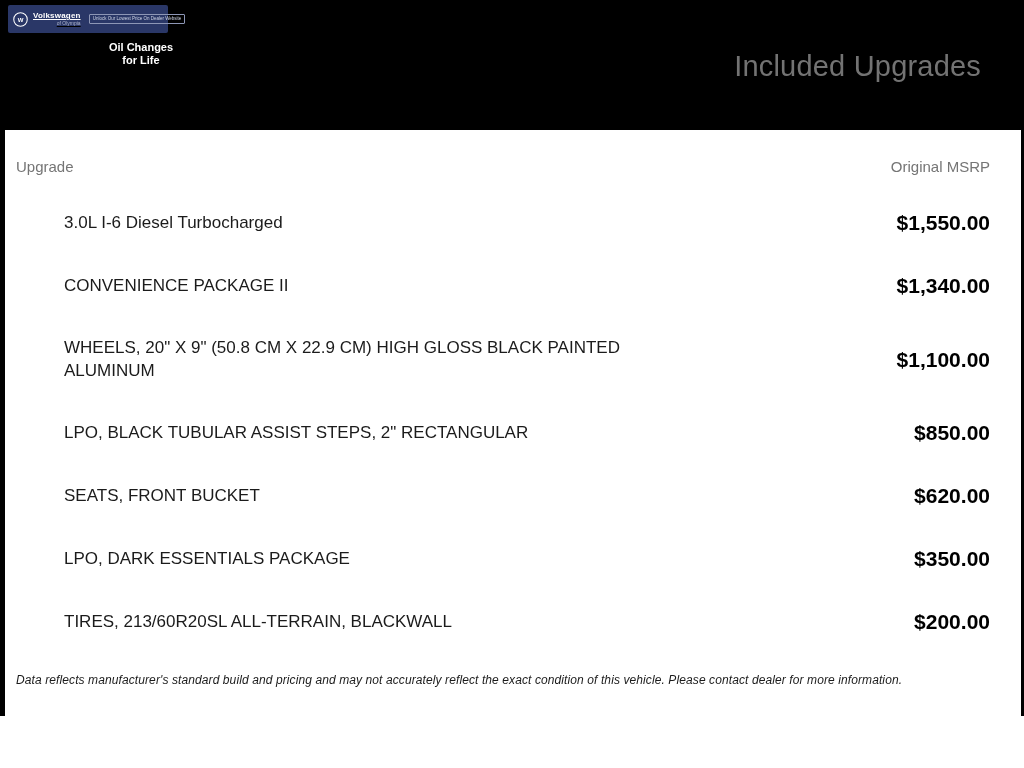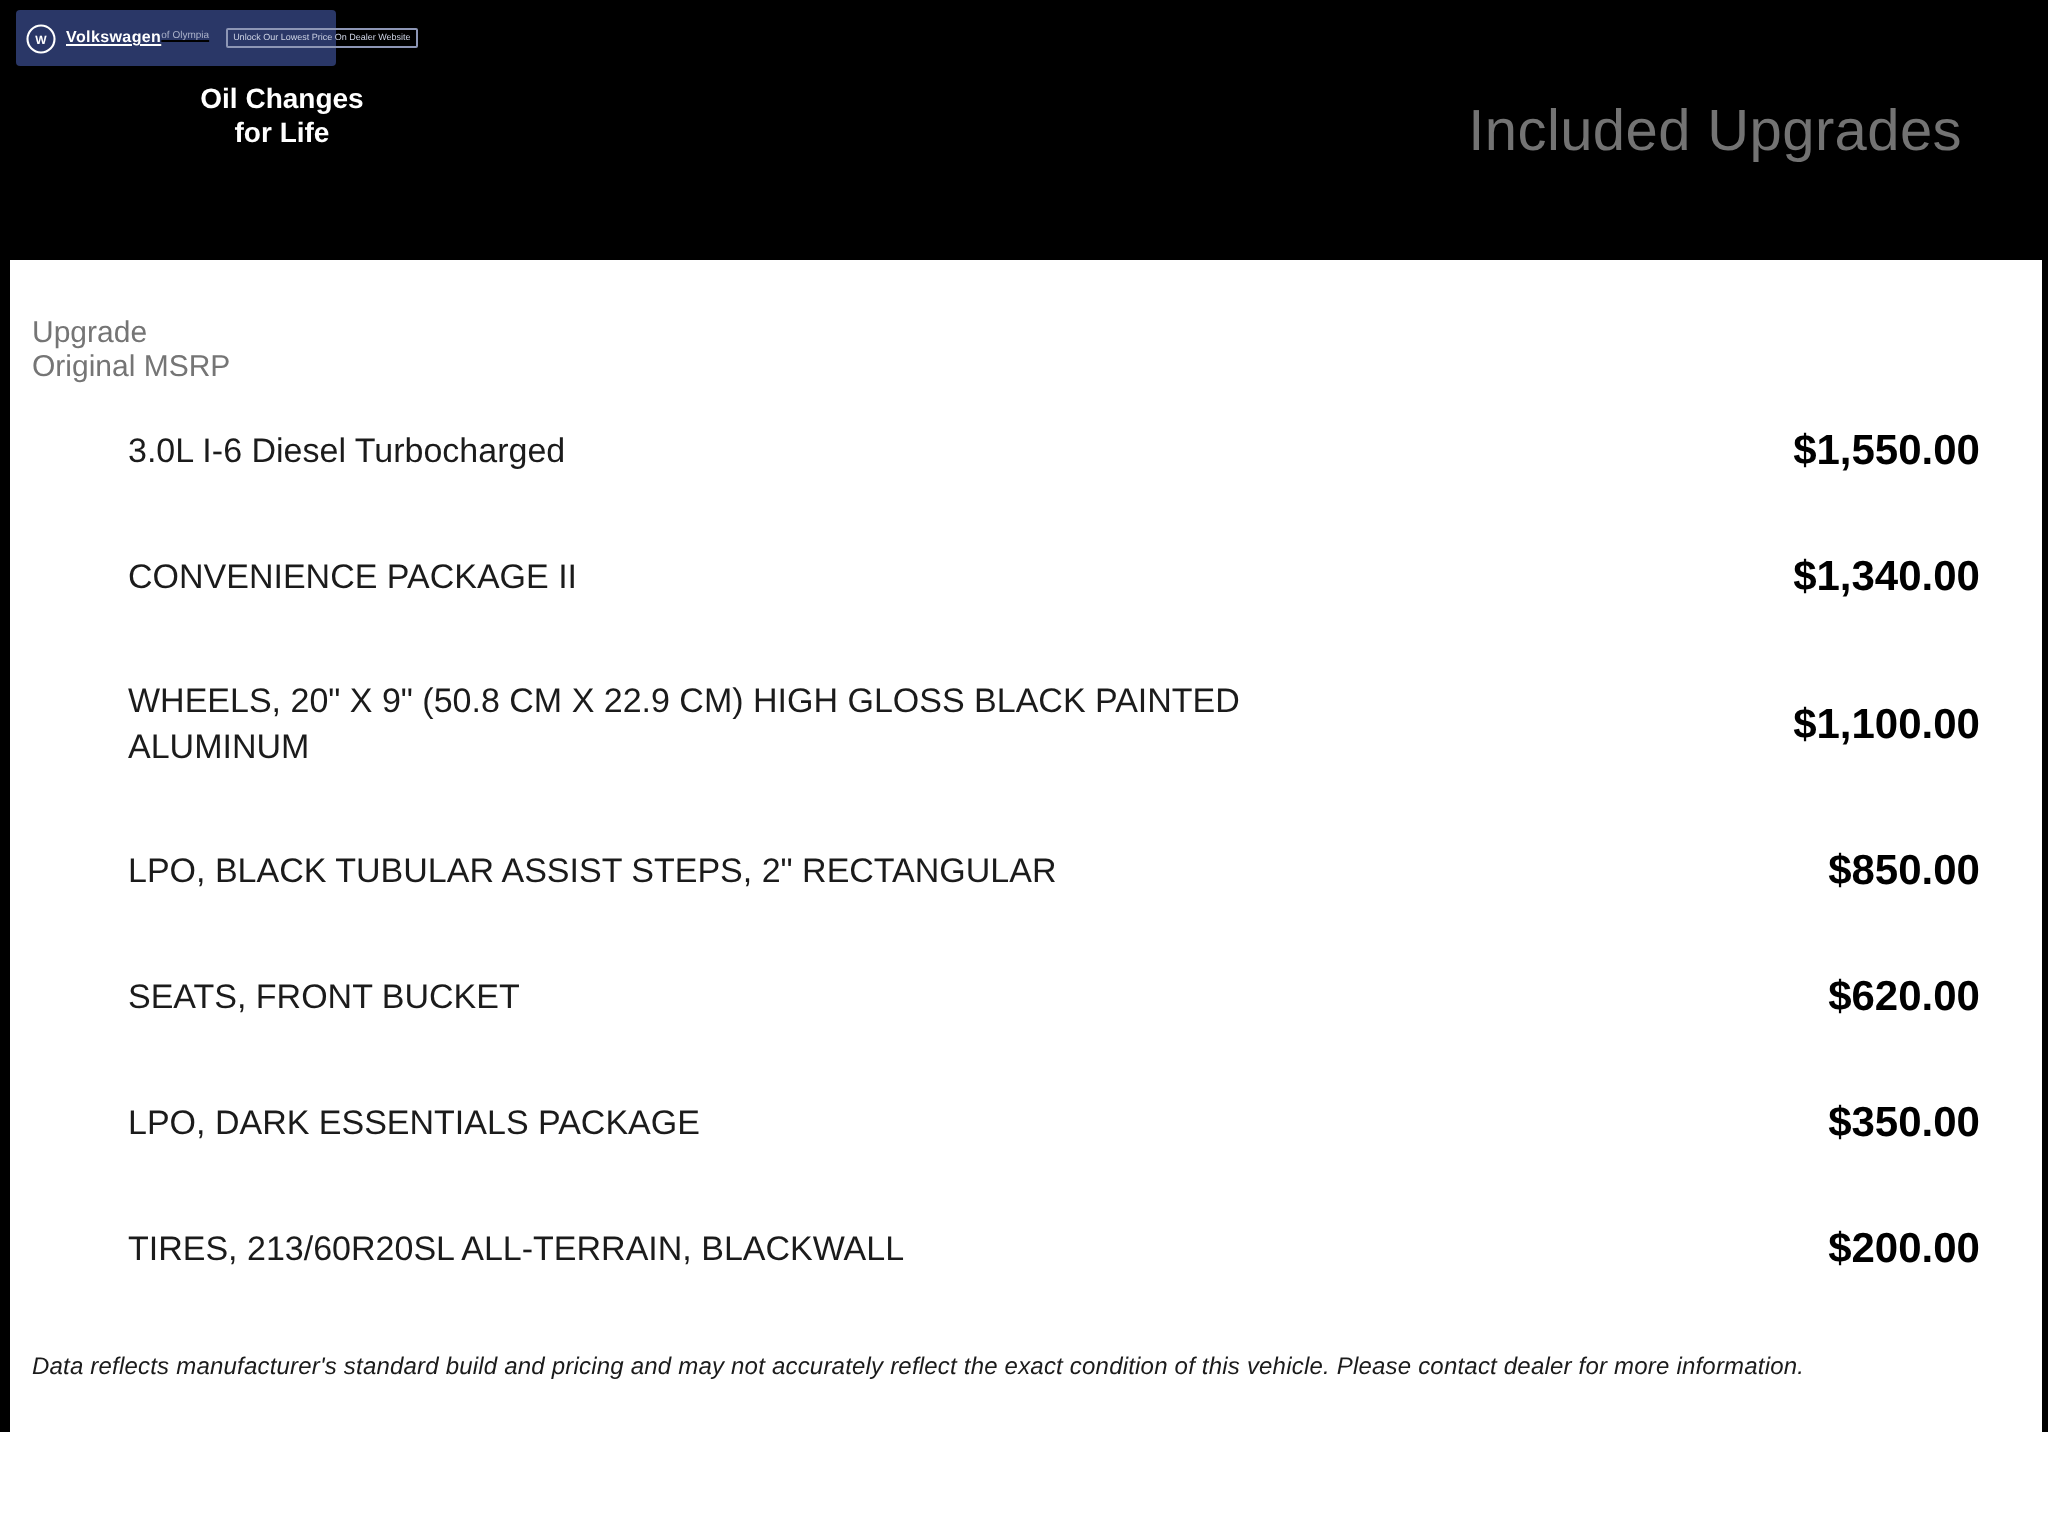--- a/index.html
+++ b/index.html
@@ -10,36 +10,36 @@
   
   .top-band { position:absolute; left:0; top:0; width:1024px; height:130px; background:#000000; }
   .edge-left  { position:absolute; left:0;  top:130px; width:5px;  height:586px; background:#000000; }
   .edge-right { position:absolute; right:0; top:130px; width:3px;  height:586px; background:#000000; }
 
   
   .dealer-ad { position:absolute; left:8px; top:5px; width:170px; cursor:pointer; }
   .banner { width:160px; height:28px; background:#2a3767; border-radius:2px;
             display:flex; align-items:center; padding:0 5px; gap:5px; }
   .vw-circle { width:15px; height:15px; flex:0 0 auto; }
-  .brand-block { display:flex; flex-direction:row; line-height:1;text-decoration:underline; }
+  .brand-block { display:flex; flex-direction:column; line-height:1;text-decoration:underline; }
   .brand { color:#ffffff; font-size:8px; font-weight:bold; letter-spacing:.2px;
            text-decoration:underline; white-space:nowrap; }
   .brand-sub { color:#aab1c9; font-size:5px; text-align:right; margin-top:1px; white-space:nowrap; }
   .cta-box { margin-left:3px; border:1px solid #8d96b5; border-radius:1px; padding:2px 3px;
              color:#cdd3e4; font-size:4.5px; white-space:nowrap; line-height:1; }
   .tagline { position:absolute; left:60px; top:36px; width:146px; text-align:center;
-             color:#ffffff; font-weight:bold; font-size:14px; line-height:1.22; }
+             color:#ffffff; font-weight:bold; font-size:11px; line-height:1.22; }
 
   .page-title { position:absolute; top:50px; right:43px; color:#737373;
                 font-size:29px; font-weight:400; letter-spacing:.2px; }
 
   
   .content { position:absolute; left:5px; right:3px; top:130px; padding:28px 31px 0 11px; }
   .thead { display:flex; justify-content:space-between; align-items:flex-start;
-           margin-bottom:22px; color:#757575; font-size:15px;flex-direction:column; }
+           margin-bottom:36px; color:#757575; font-size:15px; }
   .row { display:flex; justify-content:space-between; align-items:center;
          min-height:24px; margin-bottom:39px;margin-left:48px; }
   .row-name { font-size:17px; color:#1b1b1b; max-width:575px; line-height:1.33; }
   .row-price { font-size:21px; font-weight:bold; color:#000000; white-space:nowrap; }
   .row:last-of-type { margin-bottom:19px; }
 
   .disclaimer { font-size:12px; font-style:italic; color:#1b1b1b; letter-spacing:.1px; }
 </style>
 </head>
 <body>

